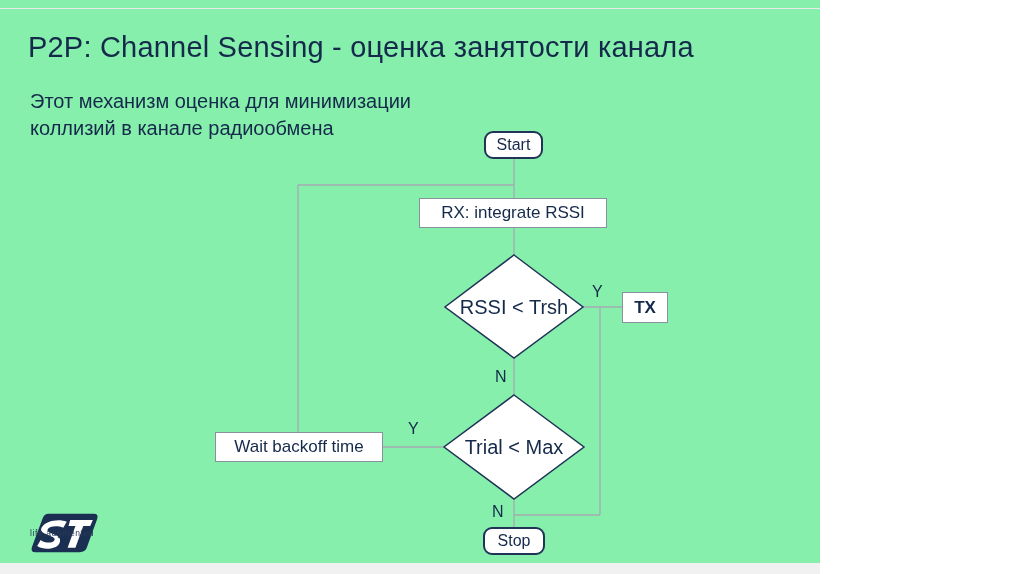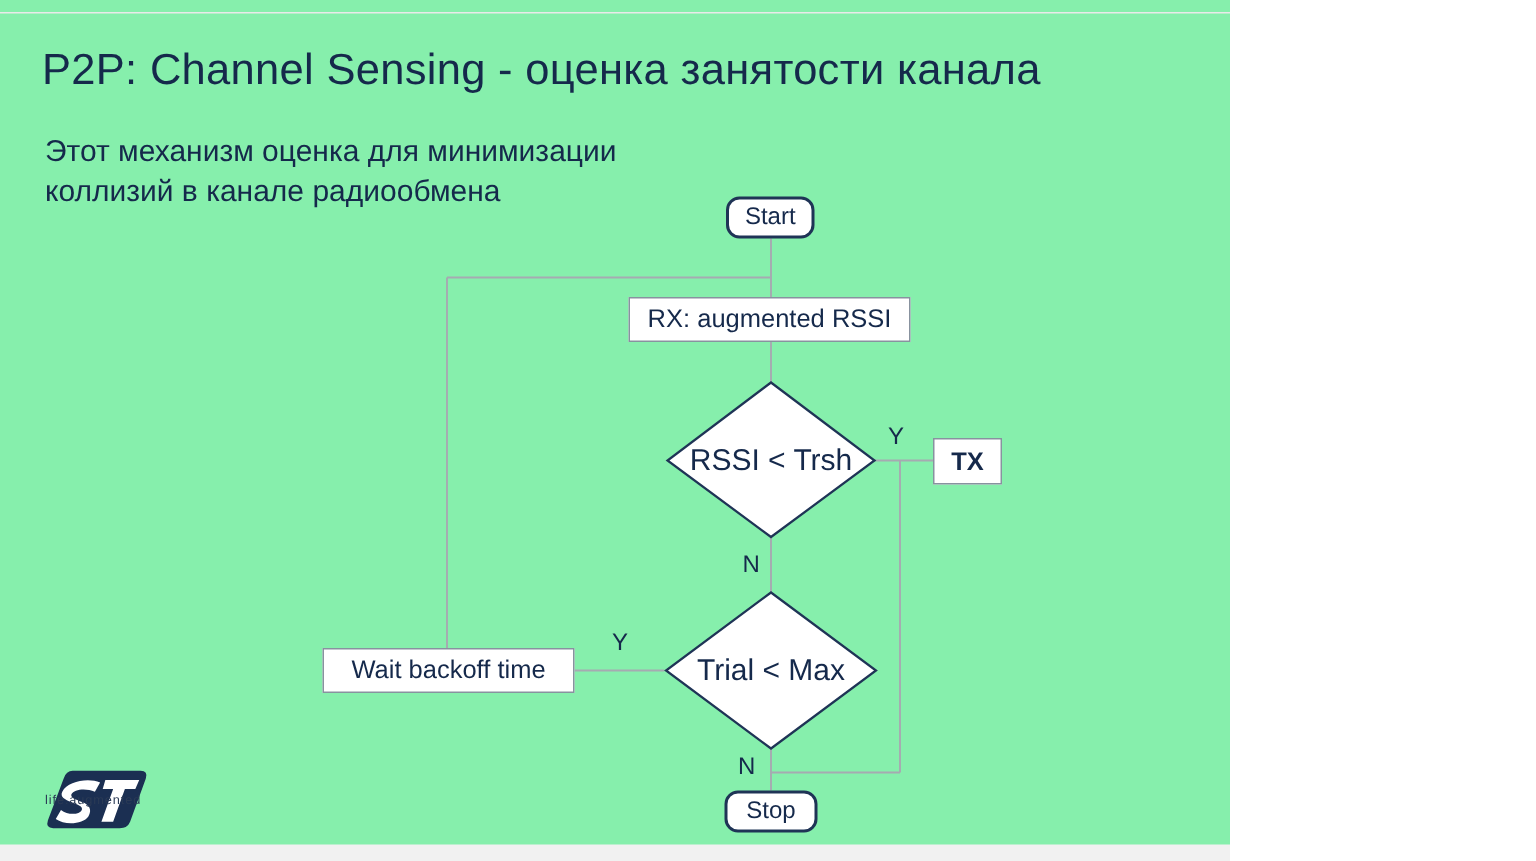--- a/index.html
+++ b/index.html
@@ -128,21 +128,21 @@
       <path d="M514,255 L583,307 L514,358 L445,307 Z"></path>
       <path d="M514,395 L584,447 L514,499 L444,447 Z"></path>
     </g>
   </svg>
 
   <div class="node terminal node-start">
     <span>Start</span>
   </div>
 
   <div class="node process node-rx">
-    <span>RX: augmented RSSI</span>
+    <span>RX: integrate RSSI</span>
   </div>
 
   <div class="diamond-label dlabel-1">RSSI &lt; Trsh</div>
 
   <div class="node process node-tx">
     <span>TX</span>
   </div>
 
   <div class="diamond-label dlabel-2">Trial &lt; Max</div>
 

